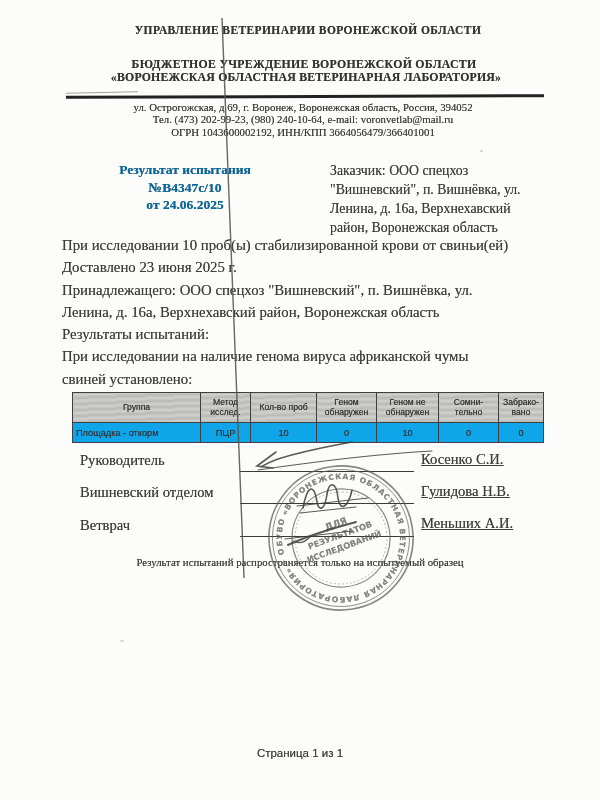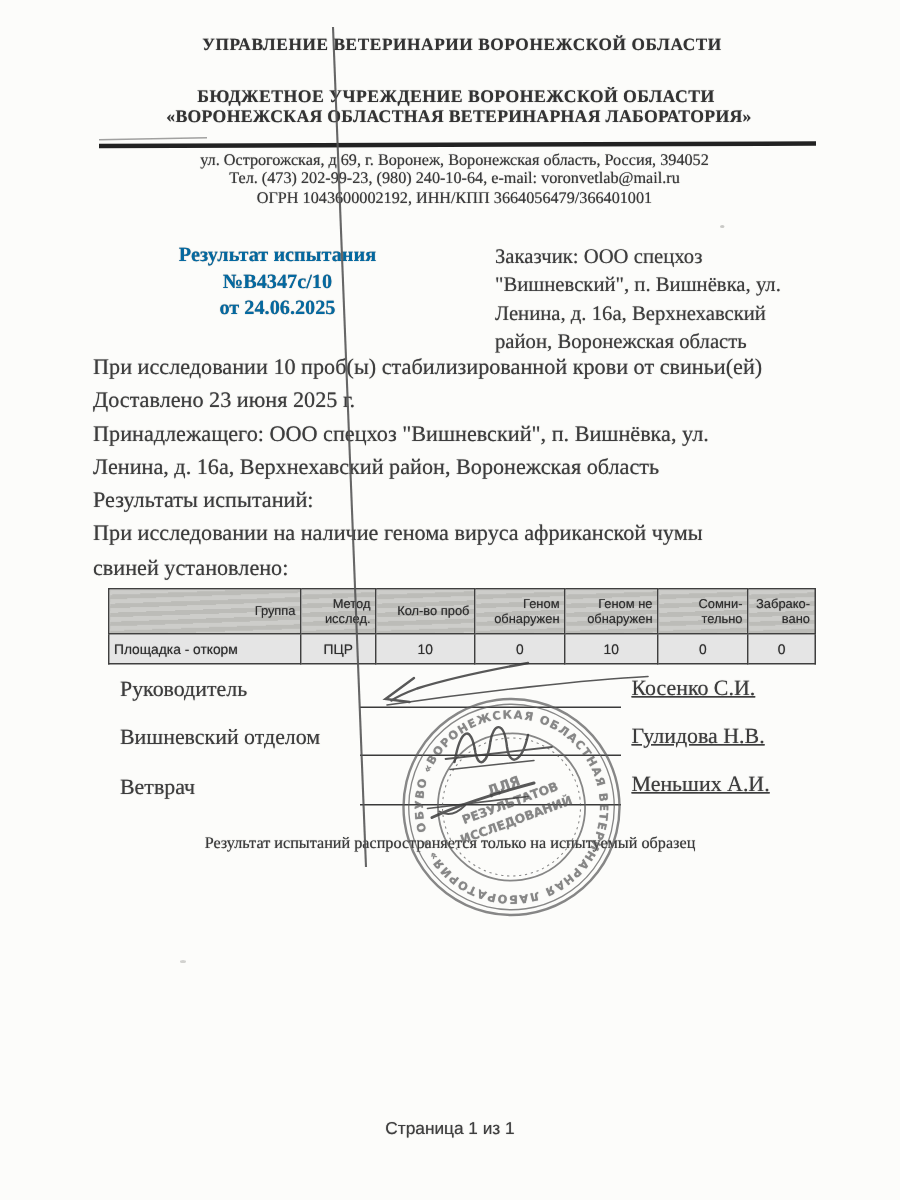--- a/index.html
+++ b/index.html
@@ -28,25 +28,25 @@
 
   
   .body-block{ top:234px; left:62px; width:492px; font-size:14.8px; line-height:22.3px; }
   .body-block div{ white-space:nowrap; }
 
   
   .lab-table{ top:392px; left:72px; width:471px; border-collapse:collapse; table-layout:fixed;
     font-family:"Liberation Sans", sans-serif; color:#2e2e2e; }
   .lab-table td, .lab-table th{ border:1.5px solid #3f3f3f; padding:1px 3px; overflow:hidden; }
   .lab-table th{
-    font-size:8.6px; font-weight:normal; line-height:1.15; text-align:right; vertical-align:middle;
+    font-size:8.6px; font-weight:normal; line-height:1.15; text-align:center; vertical-align:middle;
     height:27px;
     background:repeating-linear-gradient(178deg,#cdcdca 0 3px,#bcbcb8 3px 6px);
   }
-  .lab-table td{ font-size:9.2px; height:17px; text-align:center; background:#e5e5e5; }
+  .lab-table td{ font-size:9.2px; height:17px; text-align:center; background:#0ea5e9; }
   .lab-table td:first-child{ text-align:left; }
 
   
   .sig-role{ left:80px; font-size:14.6px; }
   .sig-name{ left:421px; font-size:14.6px;text-decoration:underline; }
   .sig-line{ left:240px; width:174px; height:1.4px; background:#3a3a3a; }
 
   
   .footer-note{ top:556px; font-size:10.8px; color:#3a3a3a; }
   .page-num{ top:747px; font-family:"Liberation Sans", sans-serif; font-size:11.5px; color:#3f3f3f; }

